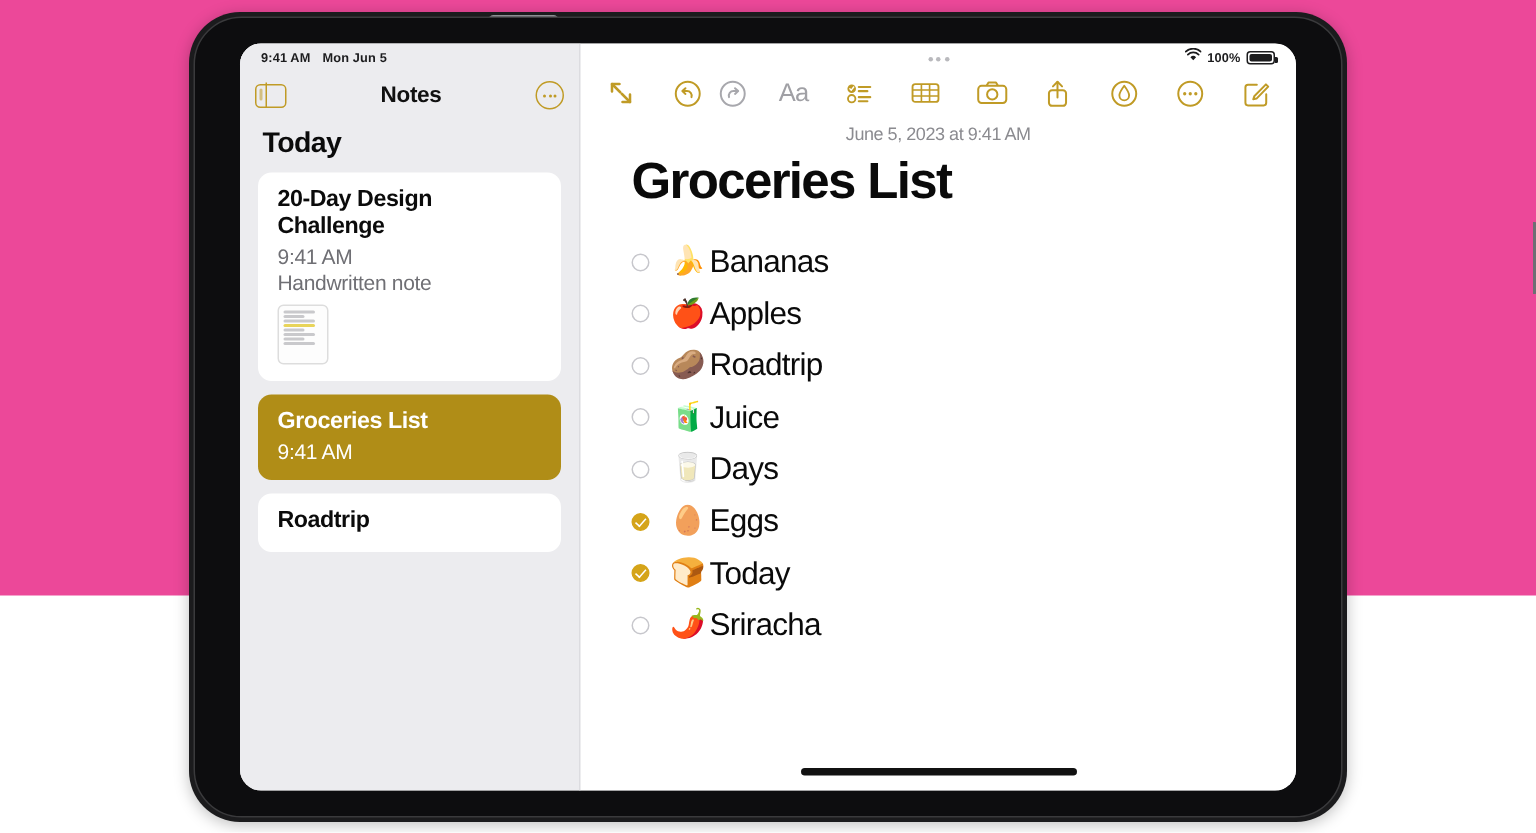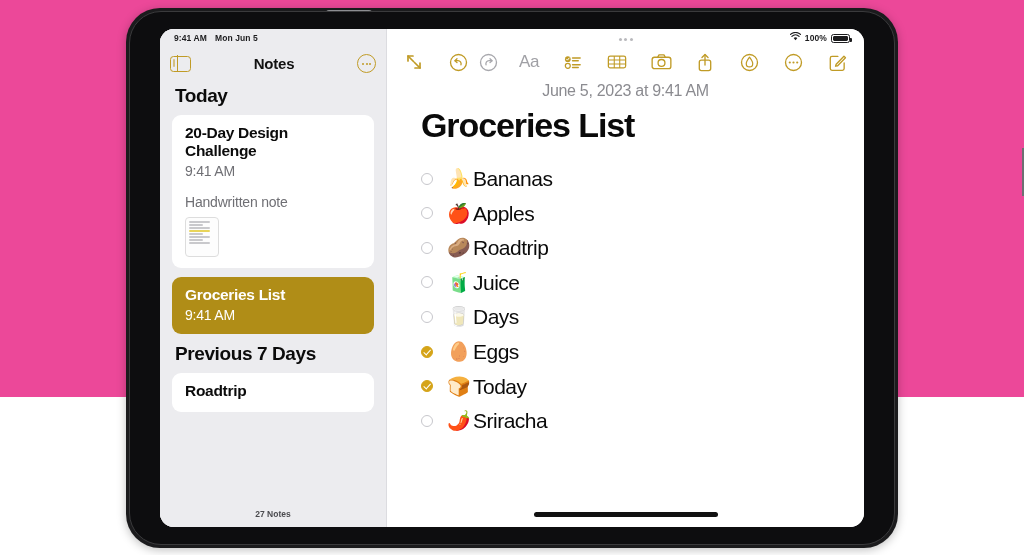--- a/index.html
+++ b/index.html
@@ -109,21 +109,21 @@
   .note-title {
     font-size: 15.5px; font-weight: bold; color: #0b0b0b; line-height: 1.17;
     letter-spacing: -.3px;
   }
   .note-card.selected .note-title { color: #ffffff; }
   .note-time {
     font-size: 14px; color: #6f6f74; margin-top: 3px; letter-spacing: -.2px;
   }
   .note-card.selected .note-time { color: #ffffff; }
   .note-snippet {
-    font-size: 14px; color: #6f6f74; margin-top: 15px; letter-spacing: -.2px;
+    font-size: 14px; color: #6f6f74; margin-top: 1px; letter-spacing: -.2px;
     white-space: nowrap; overflow: hidden;
   }
   .note-card.selected .note-snippet { color: #ffffff; }
   .thumb {
     width: 34px; height: 40px; background: #fdfdfd; border: 1px solid #ddd;
     border-radius: 4px; margin-top: 7px; padding: 3px 3px; overflow:hidden;
   }
   .thumb i { display:block; height:1.4px; background:#c9c9cc; margin-bottom:1.6px; border-radius:1px;}
   .thumb i.hl { background:#e8d45a; }
   .thumb i.s { width: 55%; }
@@ -158,21 +158,21 @@
     color:#c09b26;
   }
   .tb-spacer-1 { width: 14px; }
   .tb-spacer-2 { flex: 1; }
   .tb-aa { font-size: 17px; color: #a0a0a5; font-weight: normal; letter-spacing:-.5px;}
 
   .doc {
     flex: 1; padding: 0 0 0 34px; overflow: hidden; position: relative;
   }
   .doc-date {
-    text-align: center; font-size: 16px; color: #8b8b90; letter-spacing: -.3px;
+    text-align: center; font-size: 12px; color: #8b8b90; letter-spacing: -.3px;
     margin: 1px 34px 6px 0;
   }
   .doc-title {
     font-size: 34px; font-weight: bold; color: #0a0a0a; letter-spacing: -1.1px;
     margin-bottom: 22px;
   }
   .todo { display: flex; align-items: center; margin-bottom: 11.5px; }
   .cb {
     width: 12px; height: 12px; border-radius: 50%;
     border: 1.3px solid #c7c7cc; background: transparent;
@@ -262,28 +262,26 @@
               <i class="s"></i>
               <i class="m"></i>
           </div>
         </div>
 
         <div class="note-card selected">
           <div class="note-title">Groceries List</div>
           <div class="note-time">9:41 AM</div>
         </div>
 
-        <div class="group-title">Previous 7 Days</div>
 
         <div class="note-card">
           <div class="note-title">Roadtrip</div>
         </div>
       </div>
 
-      <div class="sb-footer">27 Notes</div>
     </div>
 
     <div class="notepane">
 
       <div class="multitask">
           <b></b>
           <b></b>
           <b></b>
         </div>
 

